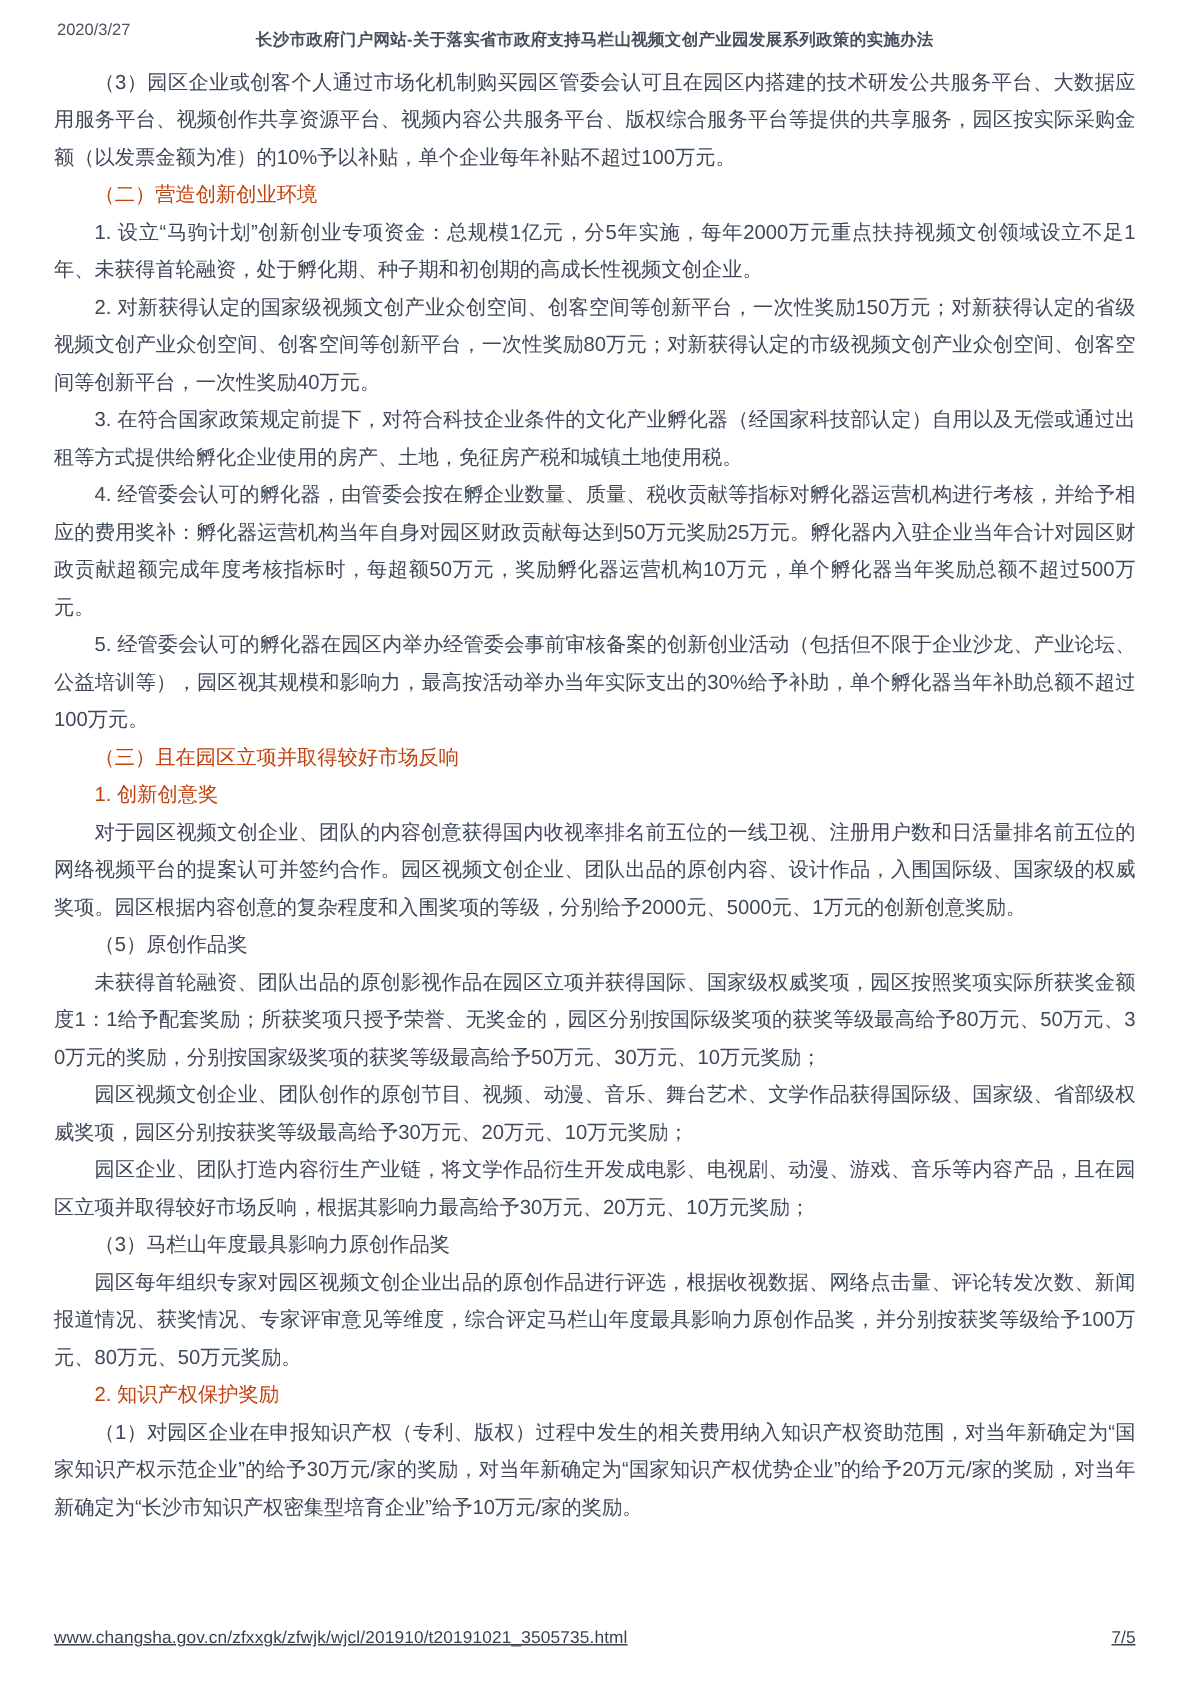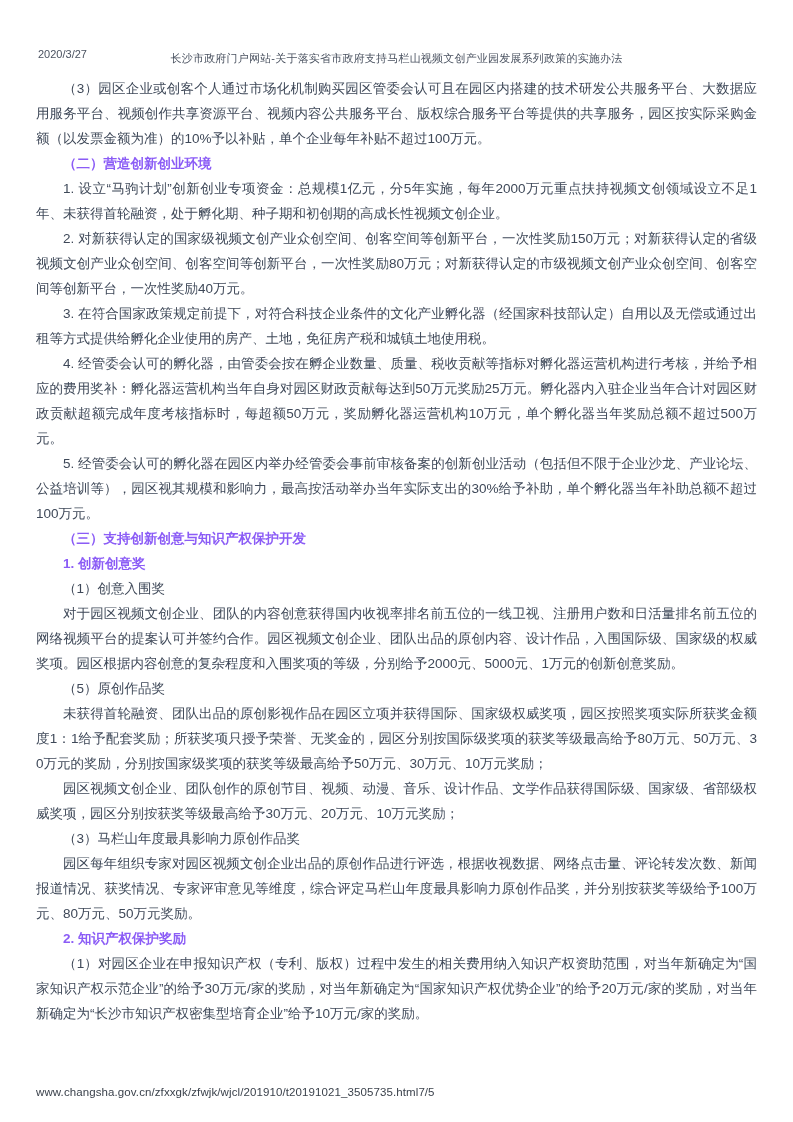--- a/index.html
+++ b/index.html
@@ -12,63 +12,65 @@
     overflow: hidden;
   }
   .page {
     position: absolute;
     inset: 0;
     background: #ffffff;
     padding: 12px 36px 0 36px;
   }
   .print-header {
     display: flex;
-    align-items: center;
+    align-items: flex-end;
     position: relative;
     height: 22px;
     font-size: 11px;
     color: #4a5260;
-    margin-top: 34px;
   }
   .print-header .date {
     position: absolute;
     left: 2px;
     top: 2px;
     white-space: nowrap;
   }
   .print-header .doc-title {
     width: 100%;
     text-align: center;
     padding: 2px 90px 0 90px;
     color: #4a5260;
     letter-spacing: 0.2px;
+    font-weight: bold;
   }
   .content {
     margin-top: 8px;
     color: #3e4858;
     font-size: 13.5px;
     line-height: 25px;
     text-align: justify;
   }
   .content p {
     text-indent: 2em;
     word-break: break-all;
   }
   .content p.bold {
-    font-weight: bold;
-    color: #8b5cf6;
+    font-weight: normal;
+    color: #c2410c;
   }
   .print-footer {
     position: absolute;
     left: 36px;
     right: 36px;
     top: 1086px;
     display: flex;
+    justify-content: space-between;
     font-size: 11.5px;
     color: #3b424c;
+    text-decoration: underline;
   }
   .print-footer .url { letter-spacing: 0.1px; }
   .print-footer .pageno { }
 </style>
 </head>
 <body>
 
 <div class="page">
 
   <div class="print-header">
@@ -77,27 +79,27 @@
   </div>
 
   <div class="content">
       <p class="">（3）园区企业或创客个人通过市场化机制购买园区管委会认可且在园区内搭建的技术研发公共服务平台、大数据应用服务平台、视频创作共享资源平台、视频内容公共服务平台、版权综合服务平台等提供的共享服务，园区按实际采购金额（以发票金额为准）的10%予以补贴，单个企业每年补贴不超过100万元。</p>
       <p class="bold">（二）营造创新创业环境</p>
       <p class="">1. 设立“马驹计划”创新创业专项资金：总规模1亿元，分5年实施，每年2000万元重点扶持视频文创领域设立不足1年、未获得首轮融资，处于孵化期、种子期和初创期的高成长性视频文创企业。</p>
       <p class="">2. 对新获得认定的国家级视频文创产业众创空间、创客空间等创新平台，一次性奖励150万元；对新获得认定的省级视频文创产业众创空间、创客空间等创新平台，一次性奖励80万元；对新获得认定的市级视频文创产业众创空间、创客空间等创新平台，一次性奖励40万元。</p>
       <p class="">3. 在符合国家政策规定前提下，对符合科技企业条件的文化产业孵化器（经国家科技部认定）自用以及无偿或通过出租等方式提供给孵化企业使用的房产、土地，免征房产税和城镇土地使用税。</p>
       <p class="">4. 经管委会认可的孵化器，由管委会按在孵企业数量、质量、税收贡献等指标对孵化器运营机构进行考核，并给予相应的费用奖补：孵化器运营机构当年自身对园区财政贡献每达到50万元奖励25万元。孵化器内入驻企业当年合计对园区财政贡献超额完成年度考核指标时，每超额50万元，奖励孵化器运营机构10万元，单个孵化器当年奖励总额不超过500万元。</p>
       <p class="">5. 经管委会认可的孵化器在园区内举办经管委会事前审核备案的创新创业活动（包括但不限于企业沙龙、产业论坛、公益培训等），园区视其规模和影响力，最高按活动举办当年实际支出的30%给予补助，单个孵化器当年补助总额不超过100万元。</p>
-      <p class="bold">（三）支持创新创意与知识产权保护开发</p>
+      <p class="bold">（三）且在园区立项并取得较好市场反响</p>
       <p class="bold">1. 创新创意奖</p>
-      <p class="">（1）创意入围奖</p>
       <p class="">对于园区视频文创企业、团队的内容创意获得国内收视率排名前五位的一线卫视、注册用户数和日活量排名前五位的网络视频平台的提案认可并签约合作。园区视频文创企业、团队出品的原创内容、设计作品，入围国际级、国家级的权威奖项。园区根据内容创意的复杂程度和入围奖项的等级，分别给予2000元、5000元、1万元的创新创意奖励。</p>
       <p class="">（5）原创作品奖</p>
       <p class="">未获得首轮融资、团队出品的原创影视作品在园区立项并获得国际、国家级权威奖项，园区按照奖项实际所获奖金额度1：1给予配套奖励；所获奖项只授予荣誉、无奖金的，园区分别按国际级奖项的获奖等级最高给予80万元、50万元、30万元的奖励，分别按国家级奖项的获奖等级最高给予50万元、30万元、10万元奖励；</p>
-      <p class="">园区视频文创企业、团队创作的原创节目、视频、动漫、音乐、设计作品、文学作品获得国际级、国家级、省部级权威奖项，园区分别按获奖等级最高给予30万元、20万元、10万元奖励；</p>
+      <p class="">园区视频文创企业、团队创作的原创节目、视频、动漫、音乐、舞台艺术、文学作品获得国际级、国家级、省部级权威奖项，园区分别按获奖等级最高给予30万元、20万元、10万元奖励；</p>
+      <p class="">园区企业、团队打造内容衍生产业链，将文学作品衍生开发成电影、电视剧、动漫、游戏、音乐等内容产品，且在园区立项并取得较好市场反响，根据其影响力最高给予30万元、20万元、10万元奖励；</p>
       <p class="">（3）马栏山年度最具影响力原创作品奖</p>
       <p class="">园区每年组织专家对园区视频文创企业出品的原创作品进行评选，根据收视数据、网络点击量、评论转发次数、新闻报道情况、获奖情况、专家评审意见等维度，综合评定马栏山年度最具影响力原创作品奖，并分别按获奖等级给予100万元、80万元、50万元奖励。</p>
       <p class="bold">2. 知识产权保护奖励</p>
       <p class="">（1）对园区企业在申报知识产权（专利、版权）过程中发生的相关费用纳入知识产权资助范围，对当年新确定为“国家知识产权示范企业”的给予30万元/家的奖励，对当年新确定为“国家知识产权优势企业”的给予20万元/家的奖励，对当年新确定为“长沙市知识产权密集型培育企业”给予10万元/家的奖励。</p>
     </div>
 
   <div class="print-footer">
     <span class="url">www.changsha.gov.cn/zfxxgk/zfwjk/wjcl/201910/t20191021_3505735.html</span>
     <span class="pageno">7/5</span>
   </div>

